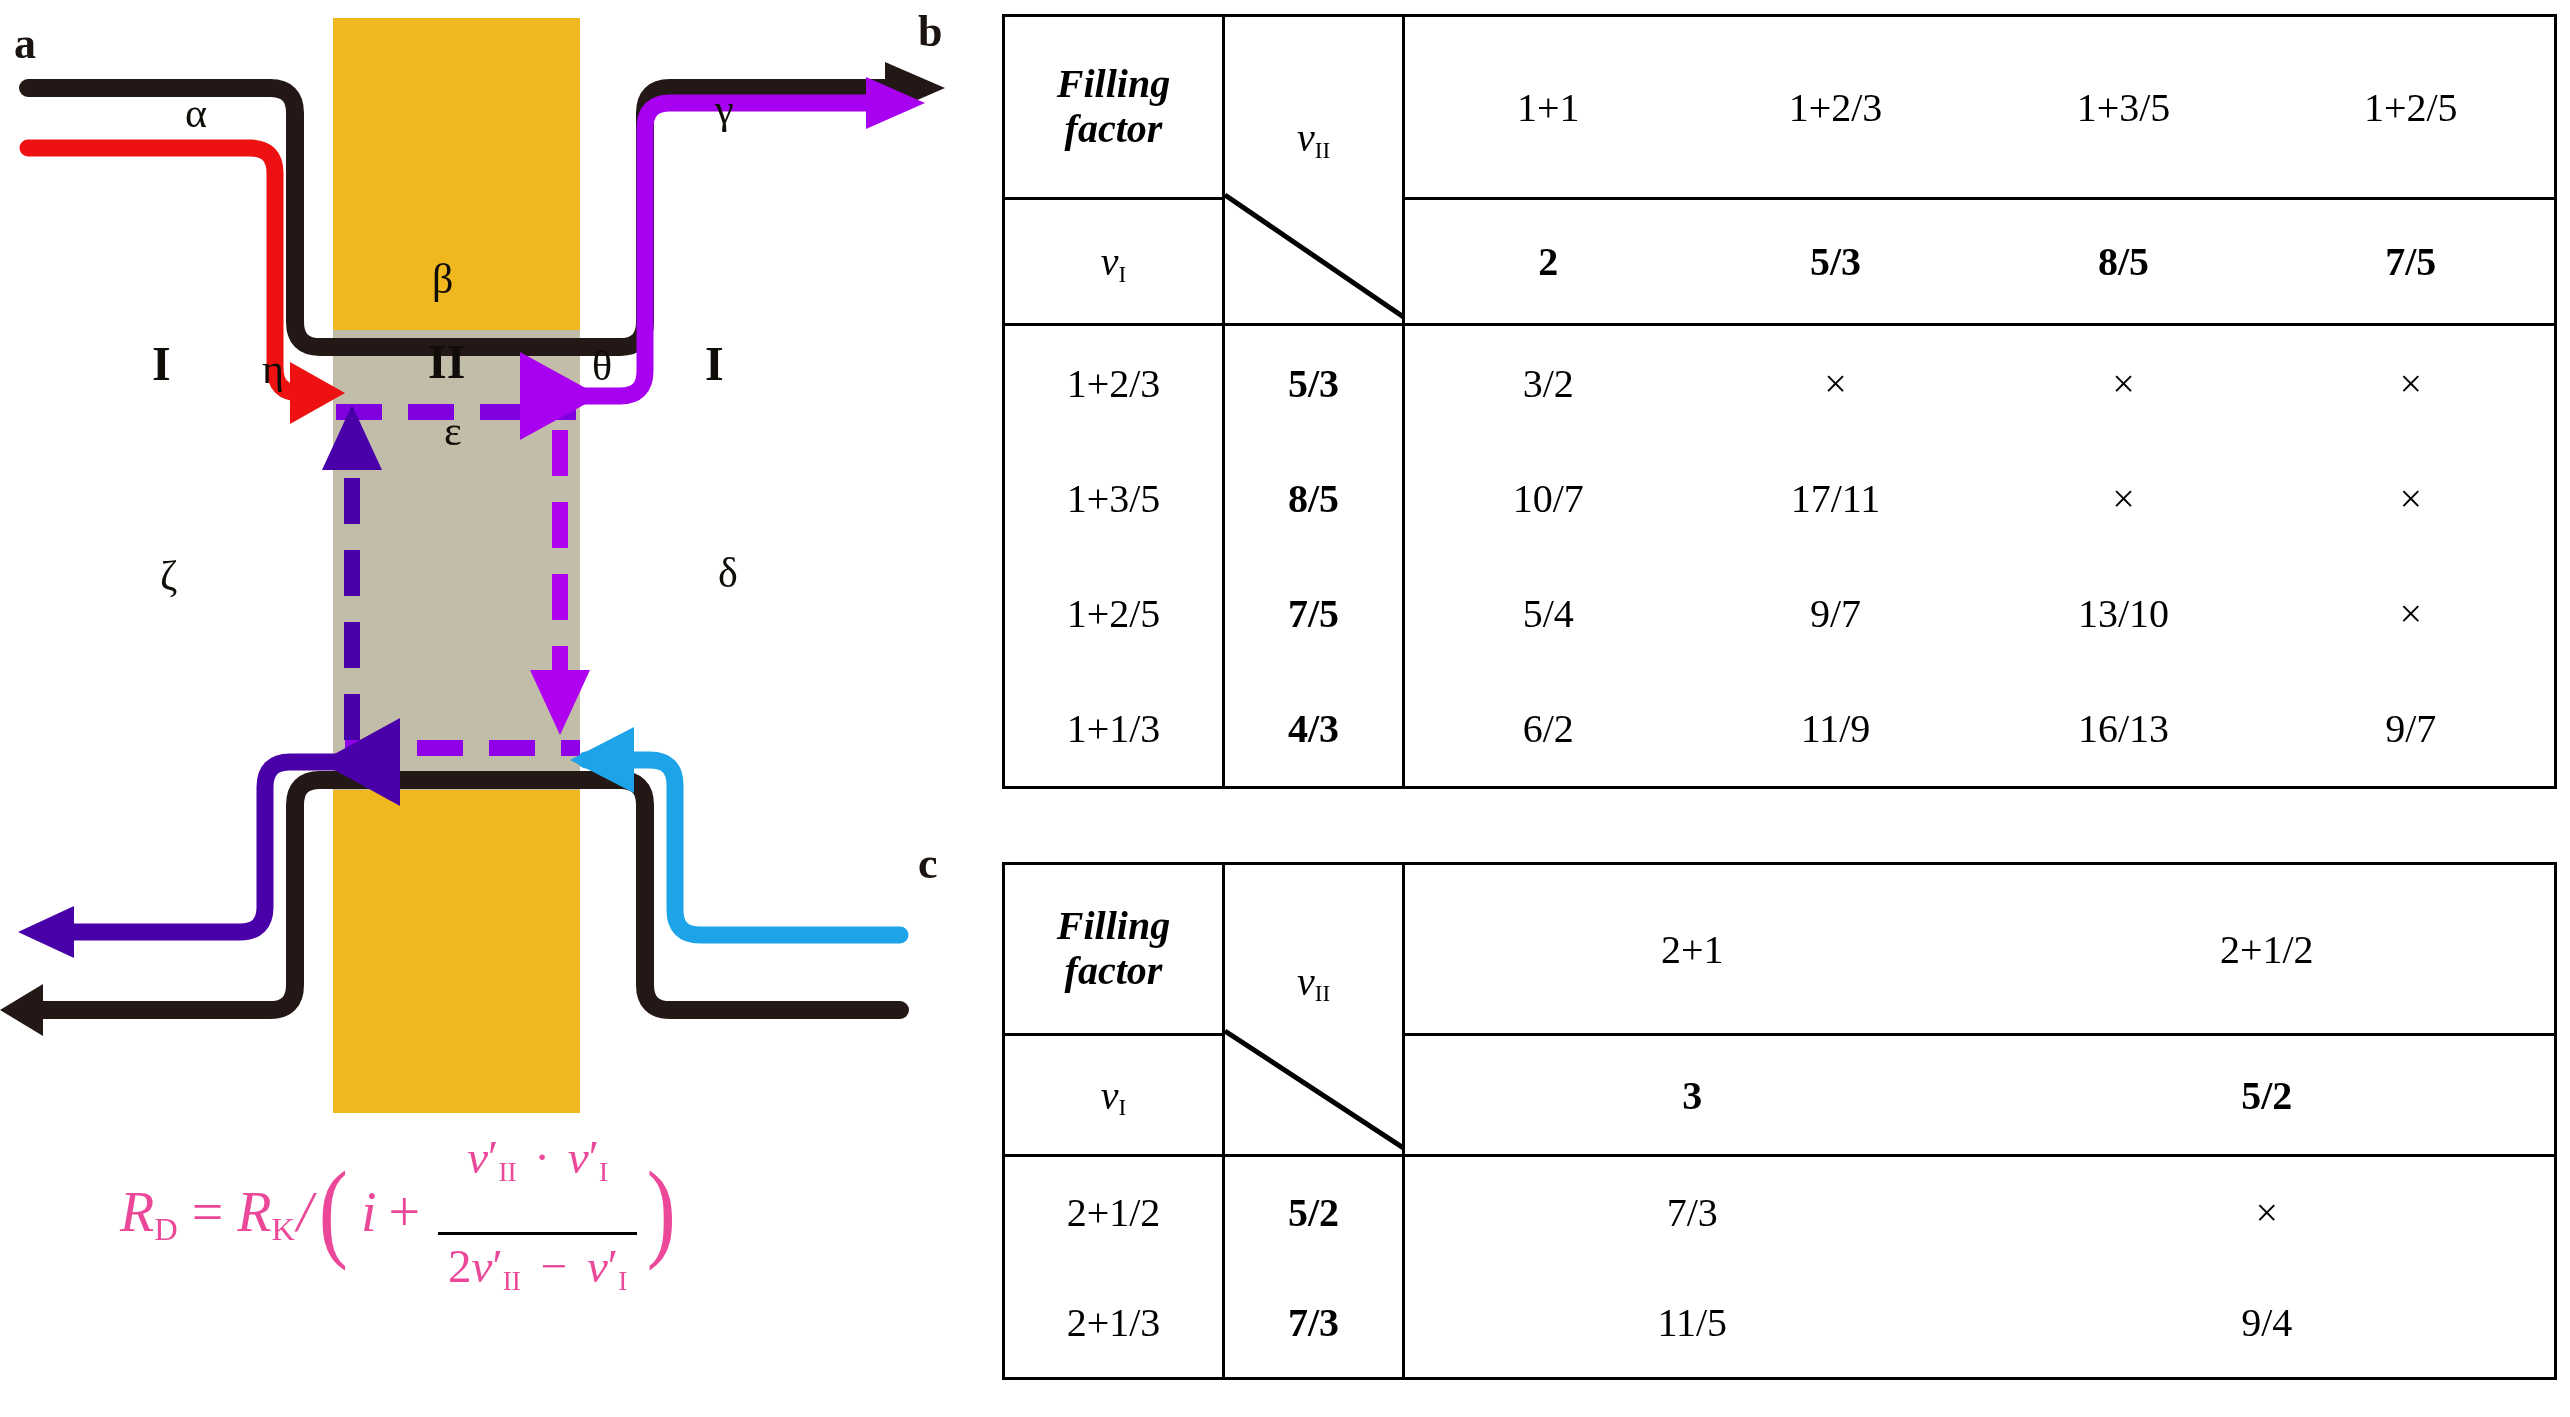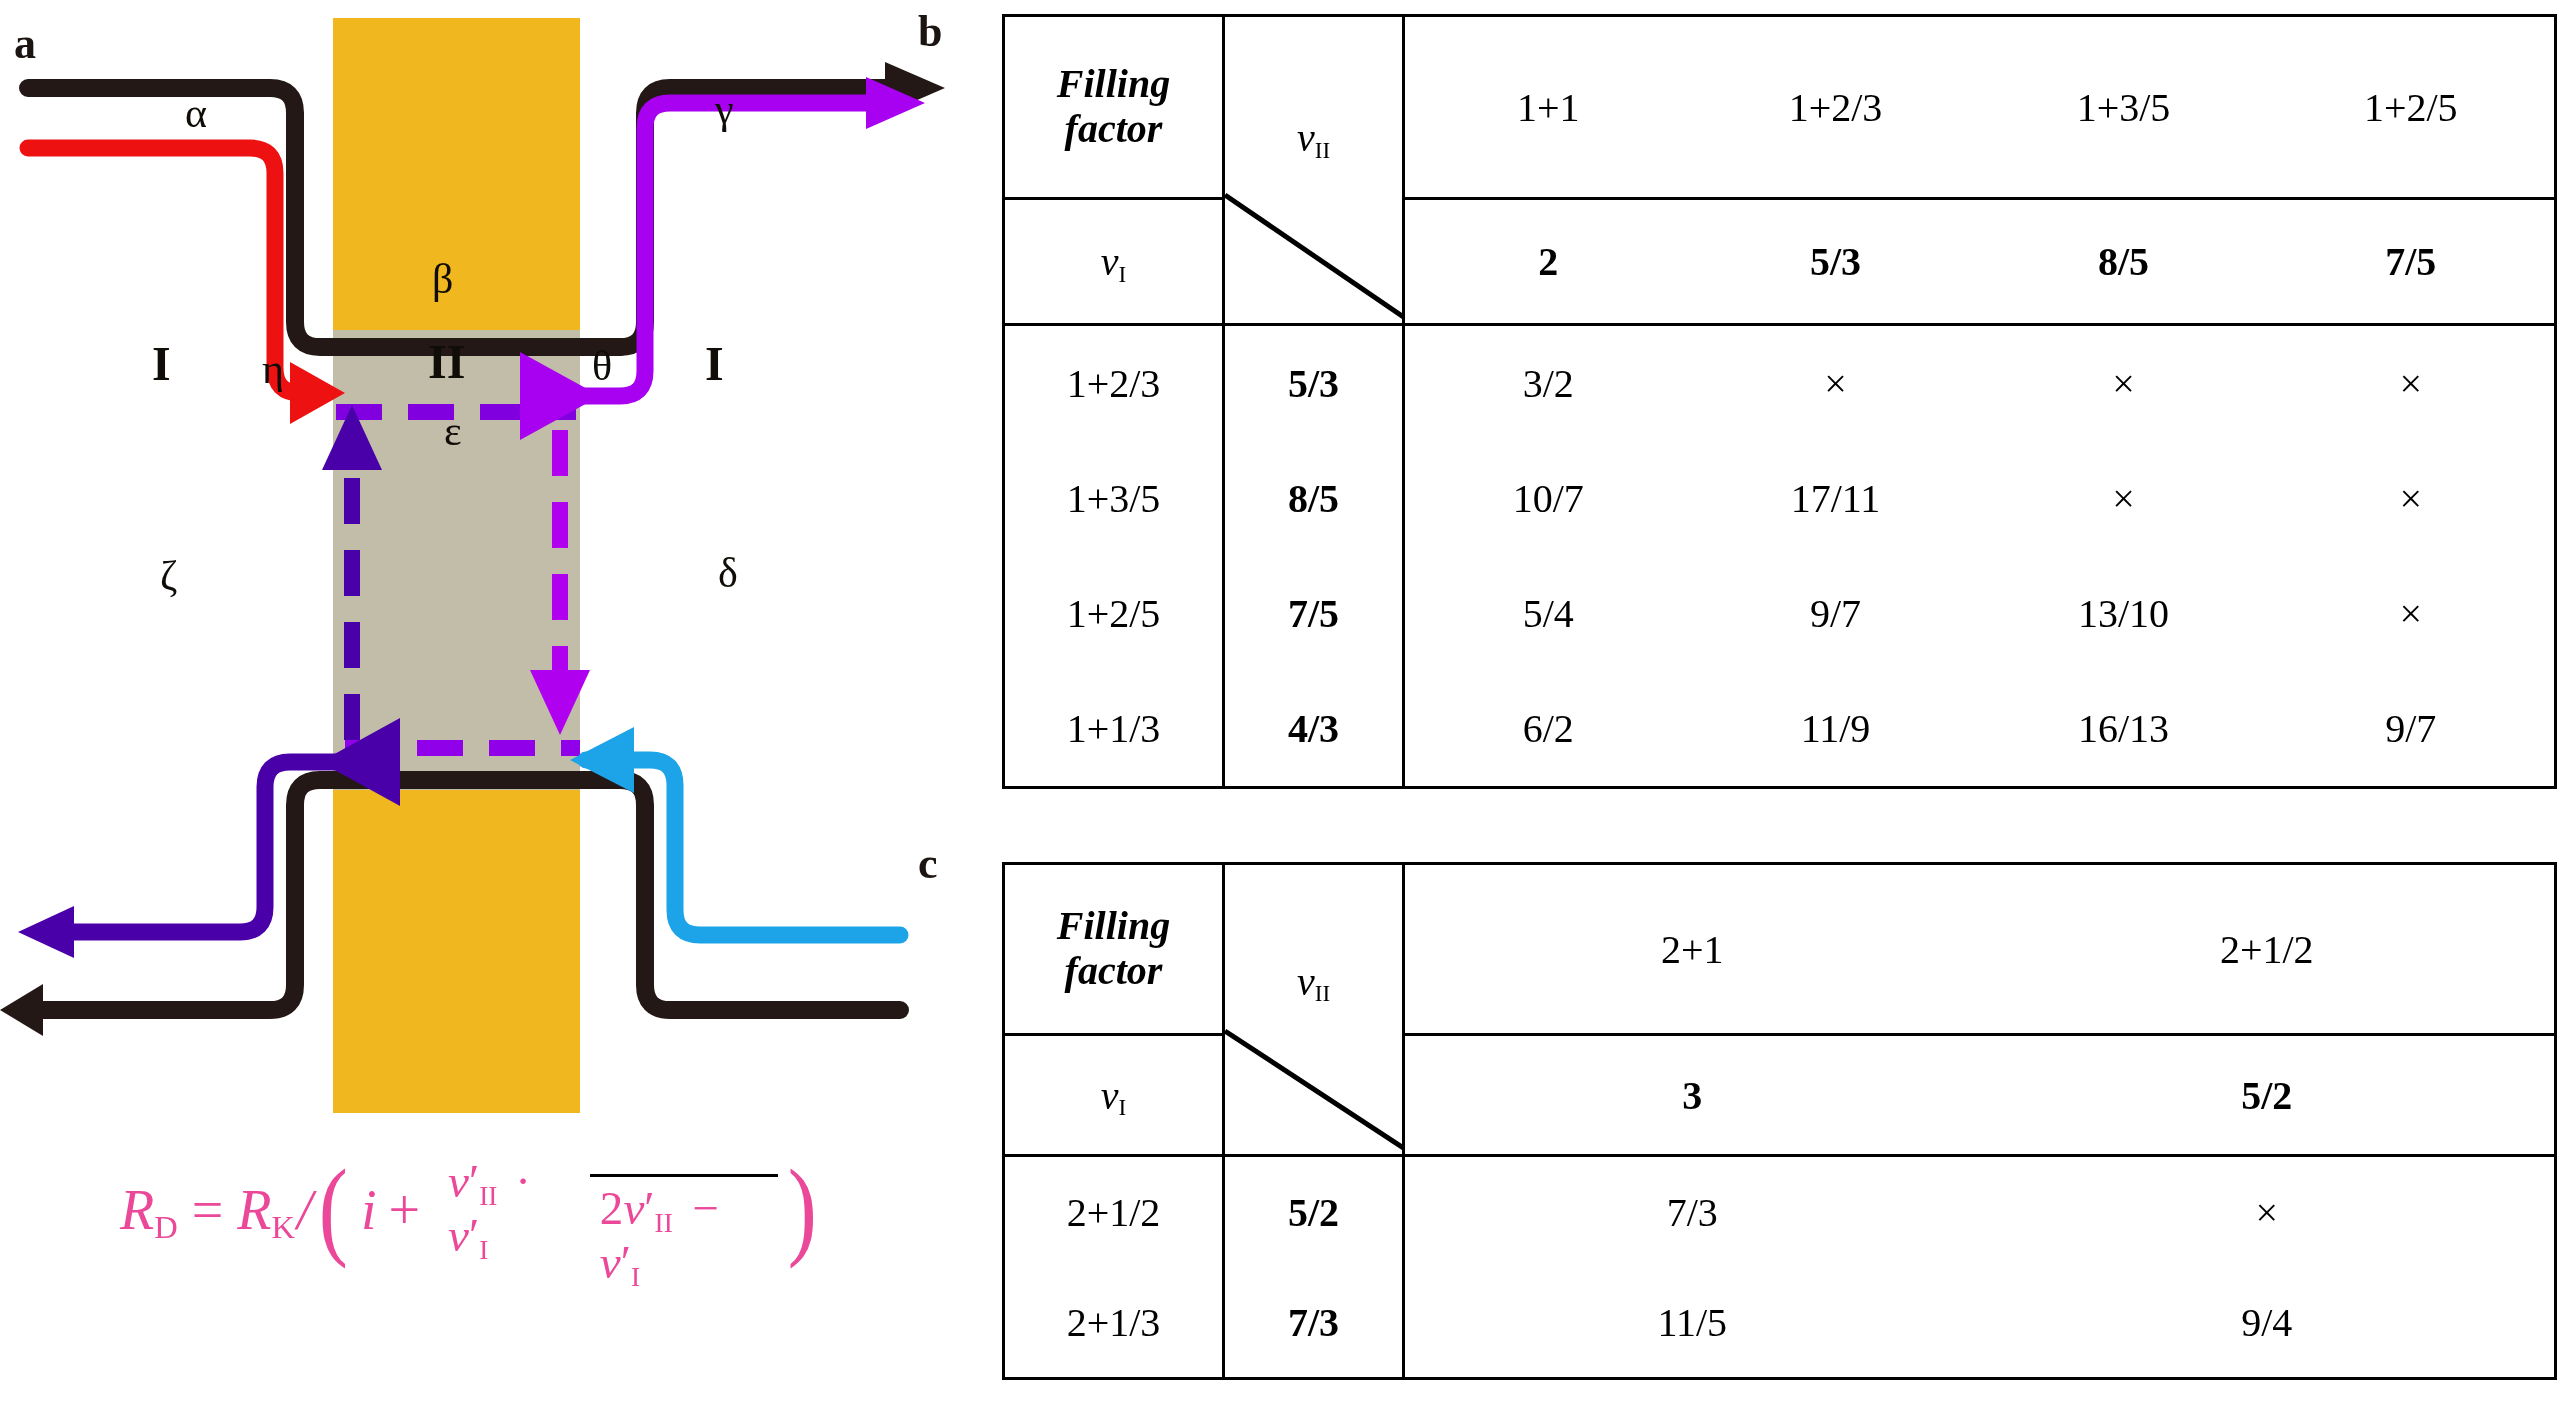--- a/index.html
+++ b/index.html
@@ -66,20 +66,21 @@
   .sub {
     font-size: 0.58em;
     vertical-align: baseline;
     position: relative;
     top: 0.30em;
     font-style: normal;
   }
   .prime { font-style: normal; }
   .frac {
     display: inline-flex;
+    flex-direction: column;
     align-items: center;
     vertical-align: middle;
     margin: 0 6px;
     font-size: 0.84em;
   }
   .frac .num { padding: 0 10px 4px 10px; }
   .frac .den { padding: 4px 10px 0 10px; border-top: 3px solid #000; margin-top: 44px; }
   .paren {
     font-size: 1.95em;
     line-height: 0.55;

